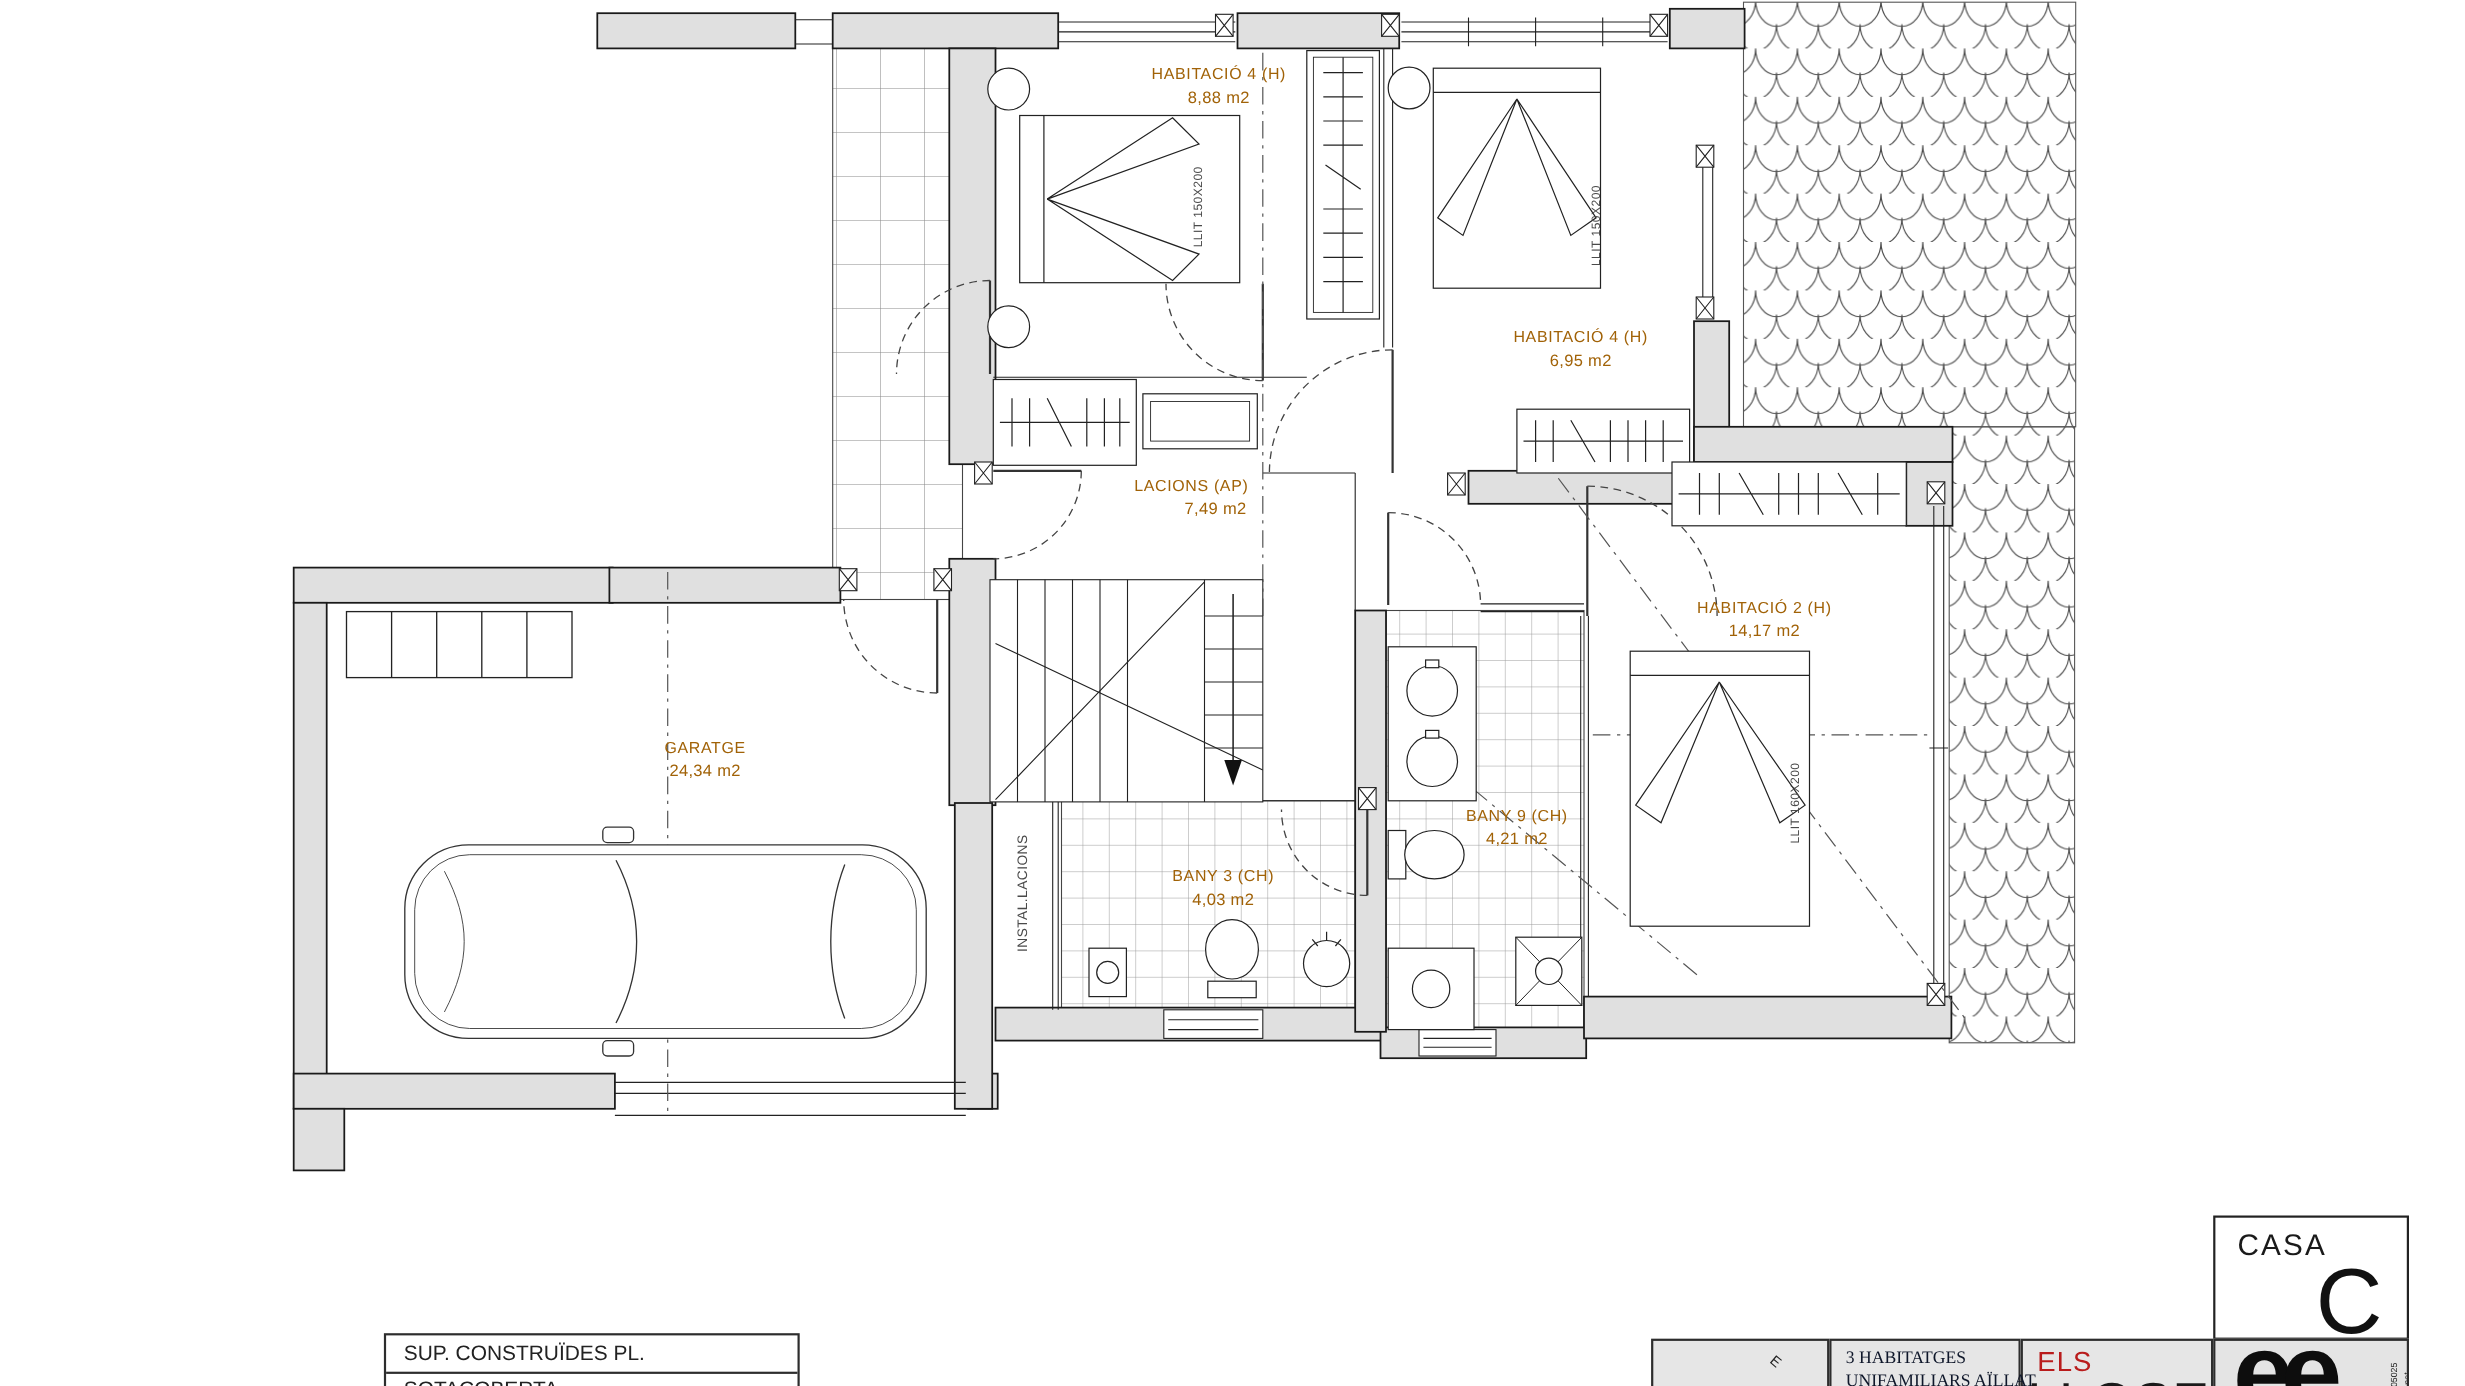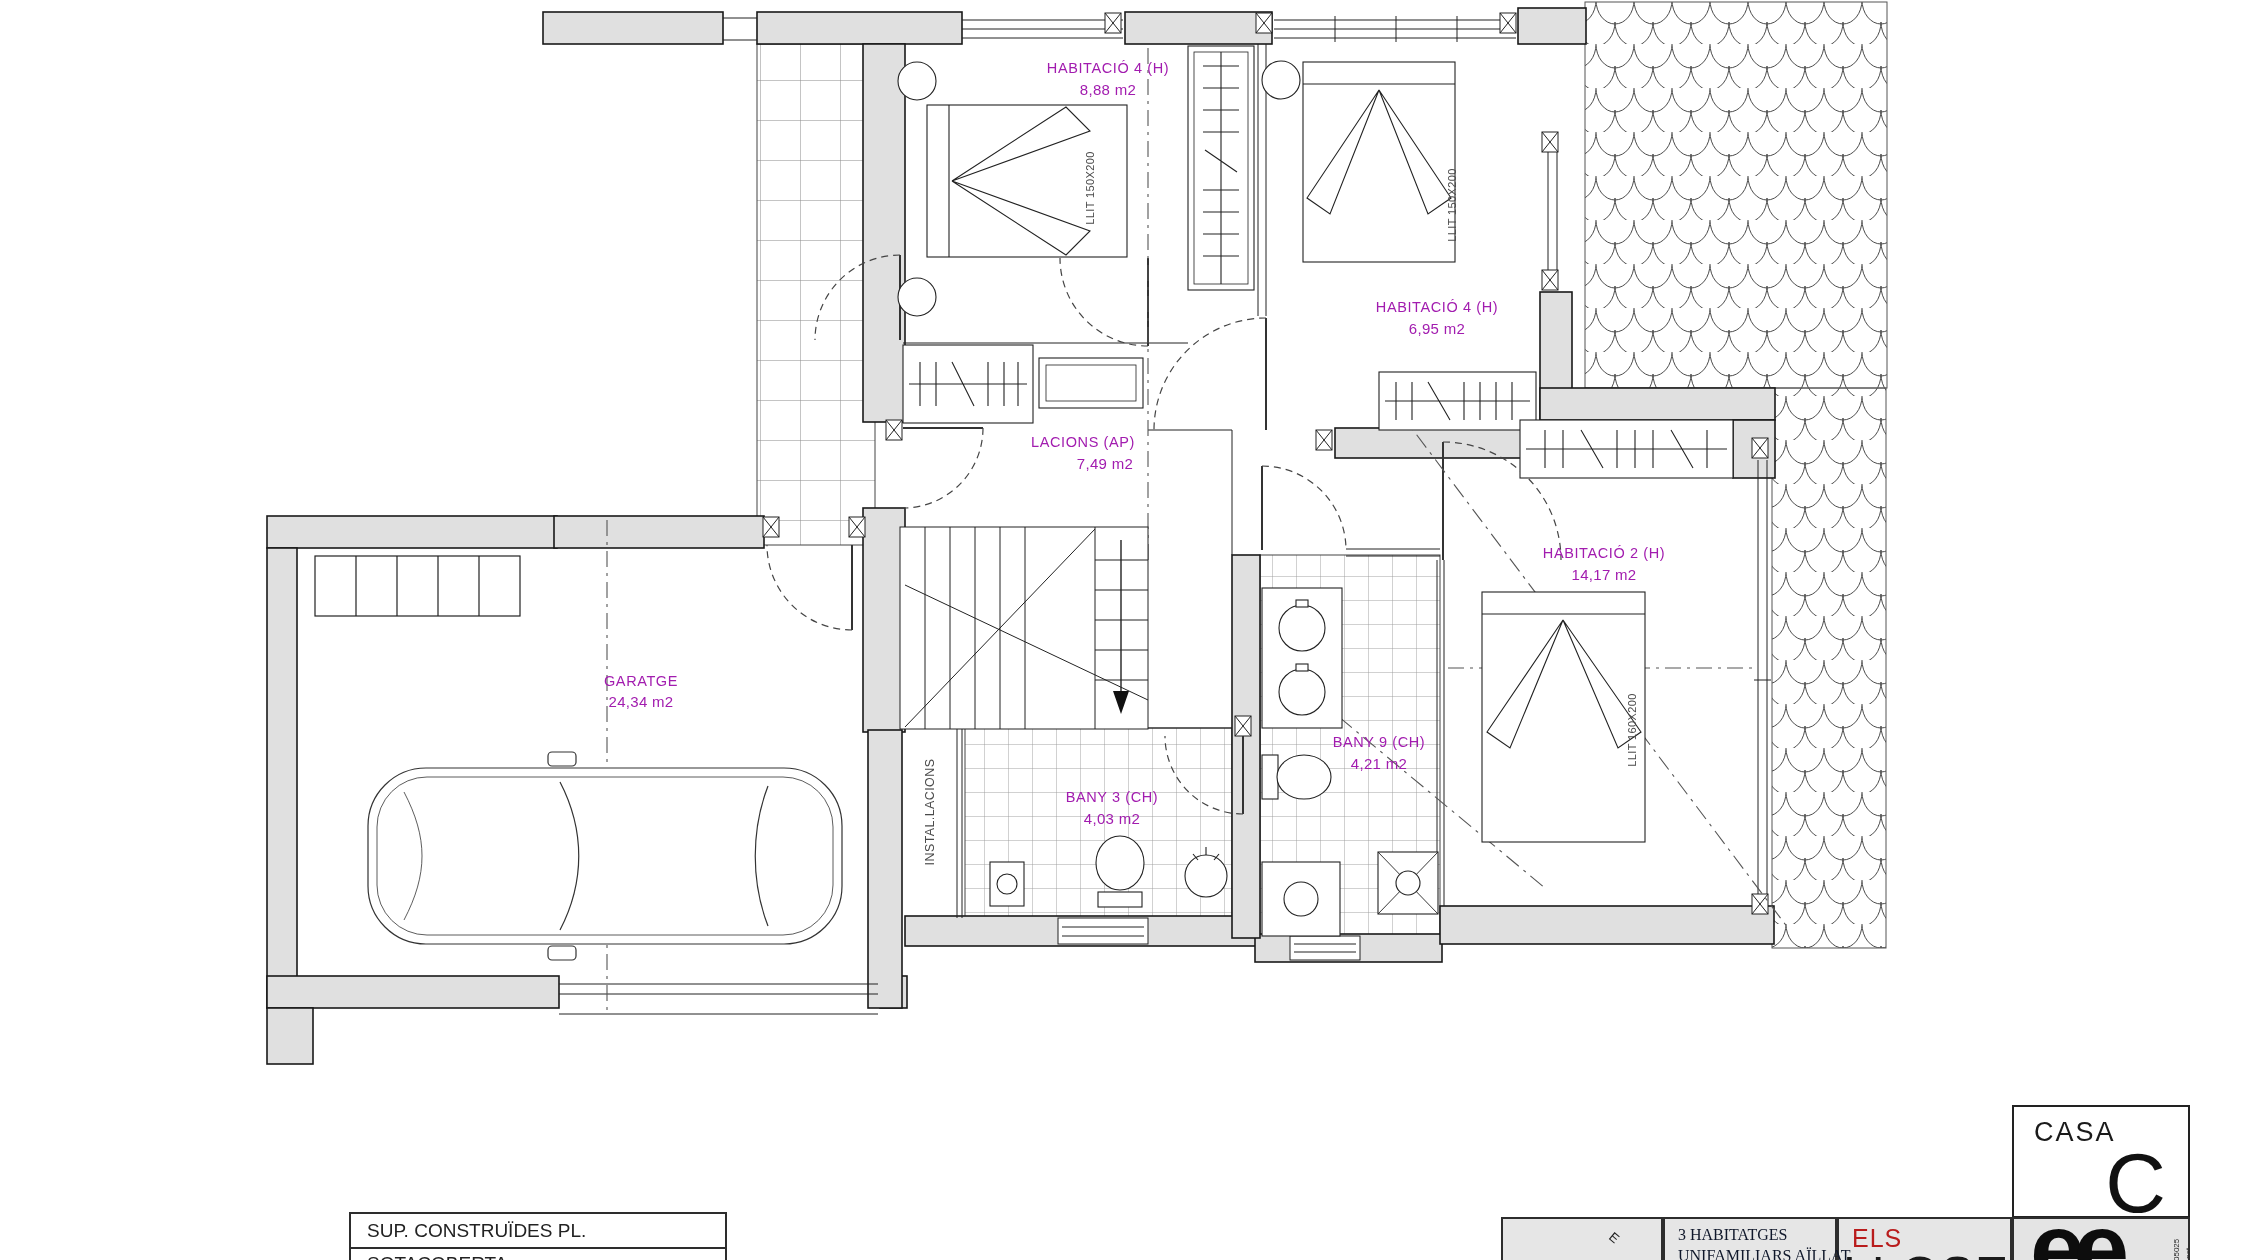--- a/index.html
+++ b/index.html
@@ -1,20 +1,20 @@
 <!DOCTYPE html>
 <html><head>
 <meta charset="utf-8">
 <style>
   html,body{margin:0;padding:0;background:#fff;}
   .sheet{position:relative;width:2241px;height:1260px;background:#fff;overflow:hidden;
          font-family:"Liberation Sans",sans-serif;color:#3f3f3f;}
   svg{position:absolute;left:0;top:0;}
   .lbl{position:absolute;transform:translate(-50%,-50%);white-space:nowrap;
-       font-size:14.5px;color:#a21caf;letter-spacing:.6px;}
+       font-size:14.5px;color:#a16207;letter-spacing:.6px;}
   .area{font-size:15px;letter-spacing:.3px;}
   .vlbl{position:absolute;transform:translate(-50%,-50%) rotate(-90deg);
         white-space:nowrap;font-size:11px;color:#4a4a4a;letter-spacing:.4px;}
   .instal{font-size:12.5px;}
   
   .sumtable{position:absolute;left:349px;top:1212px;width:374px;height:120px;
             border:2px solid #2d2d2d;background:#fff;}
   .sumtable .hdr{height:33px;border-bottom:2px solid #2d2d2d;line-height:33px;
                  padding-left:16px;font-size:19px;color:#222;}
   .sumtable .row2{height:40px;}

